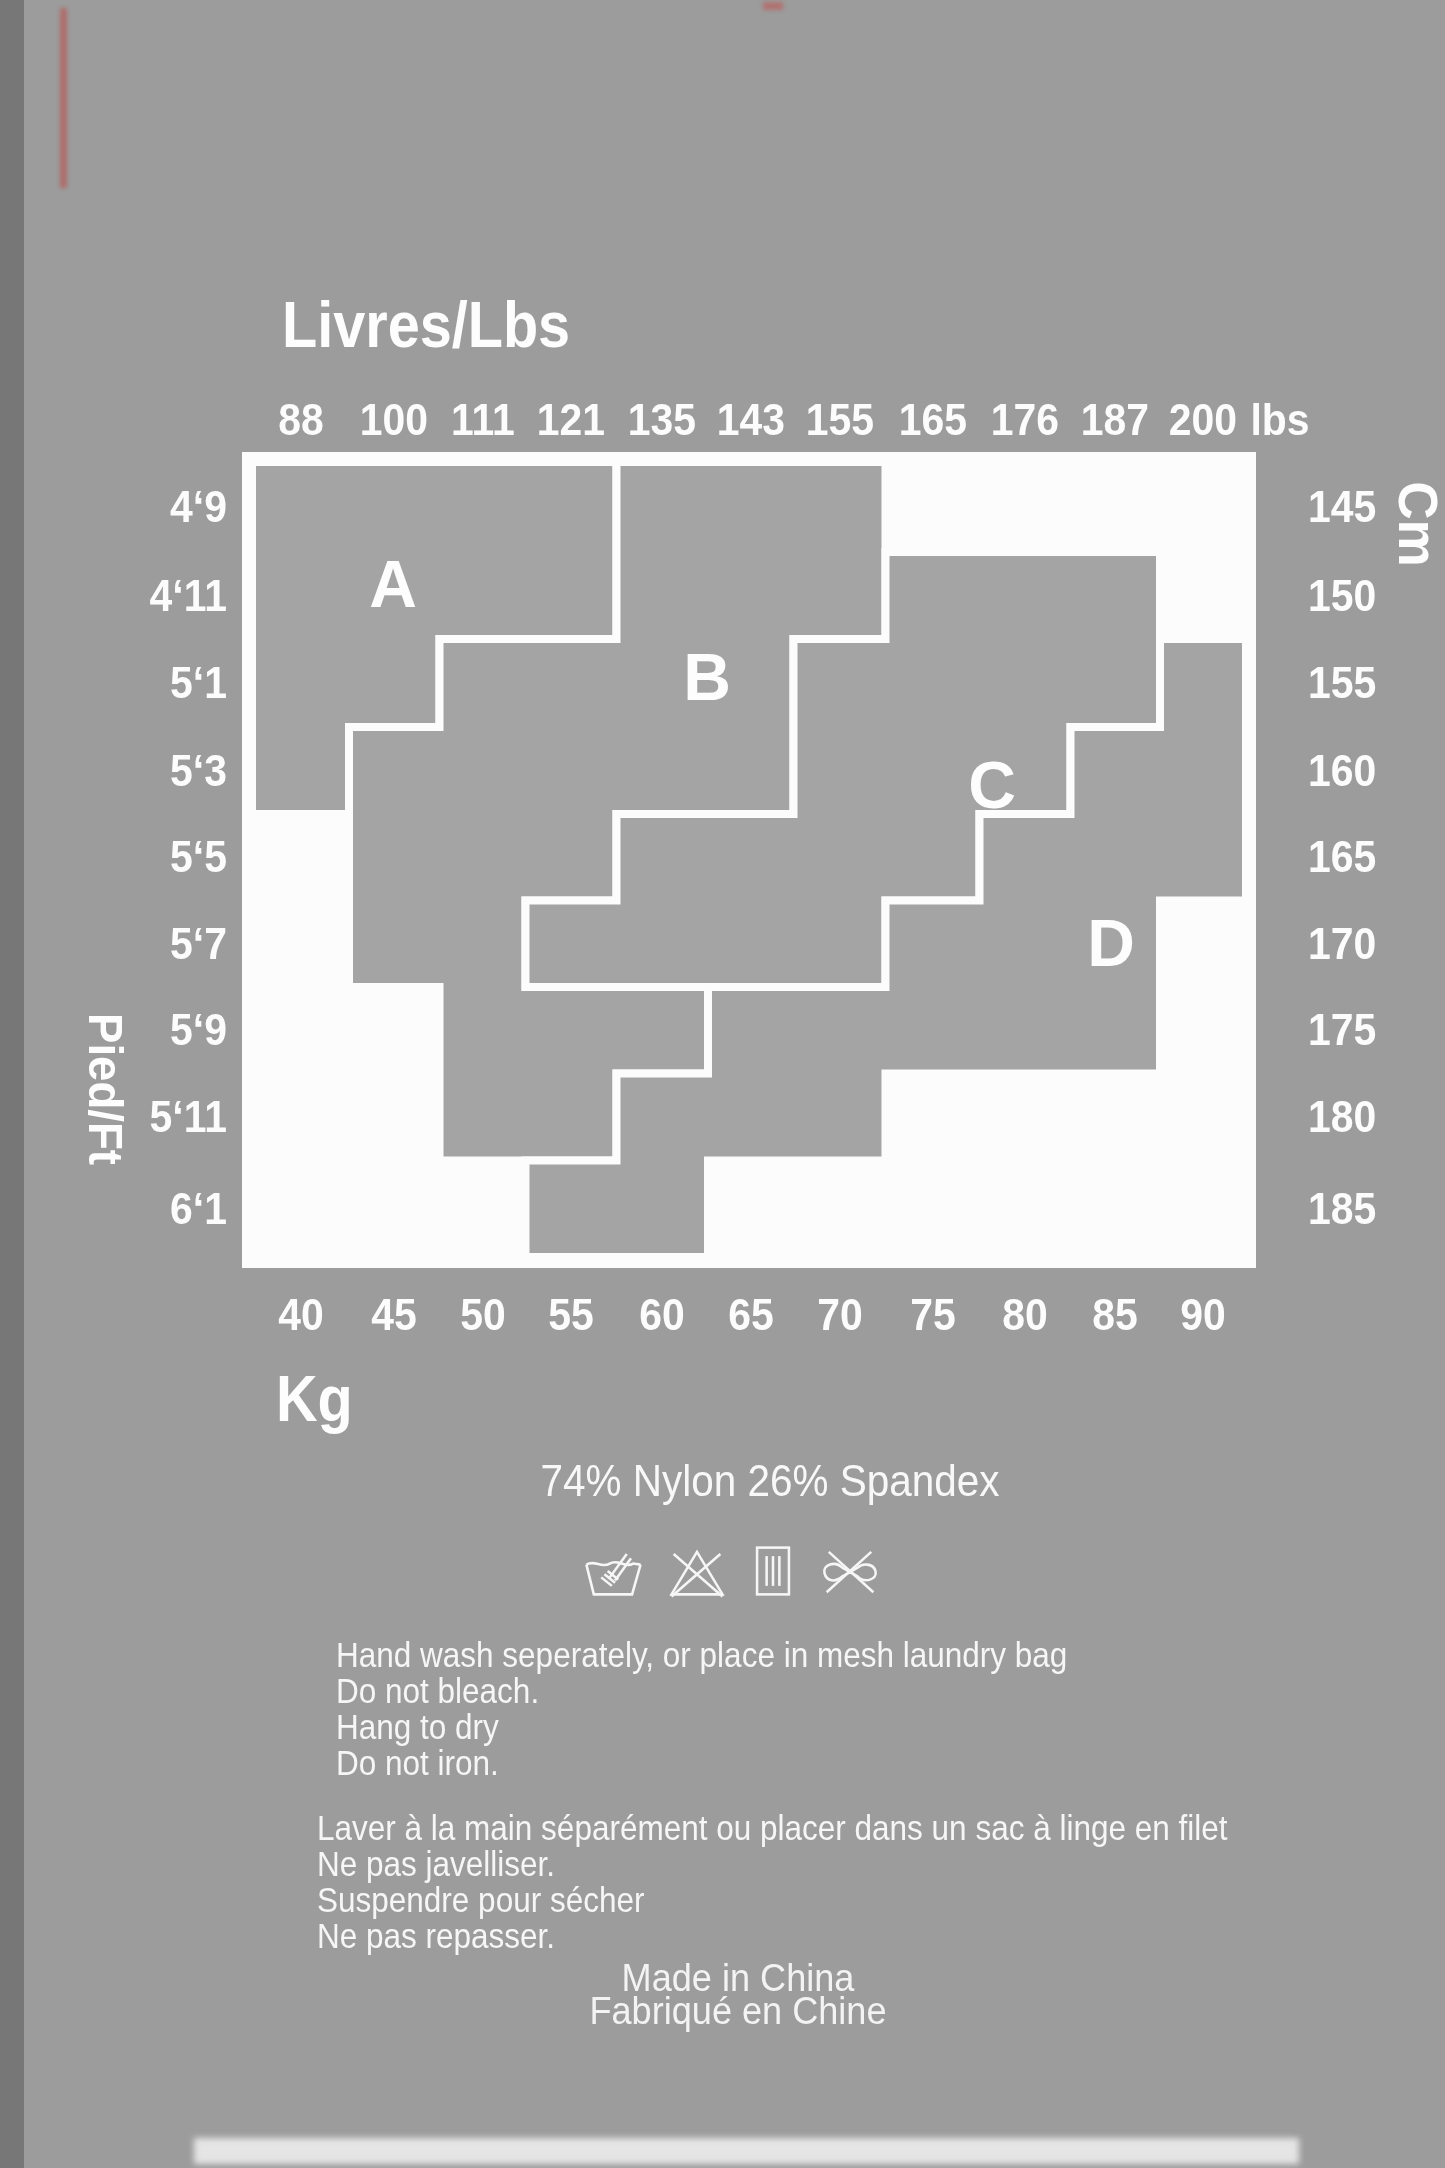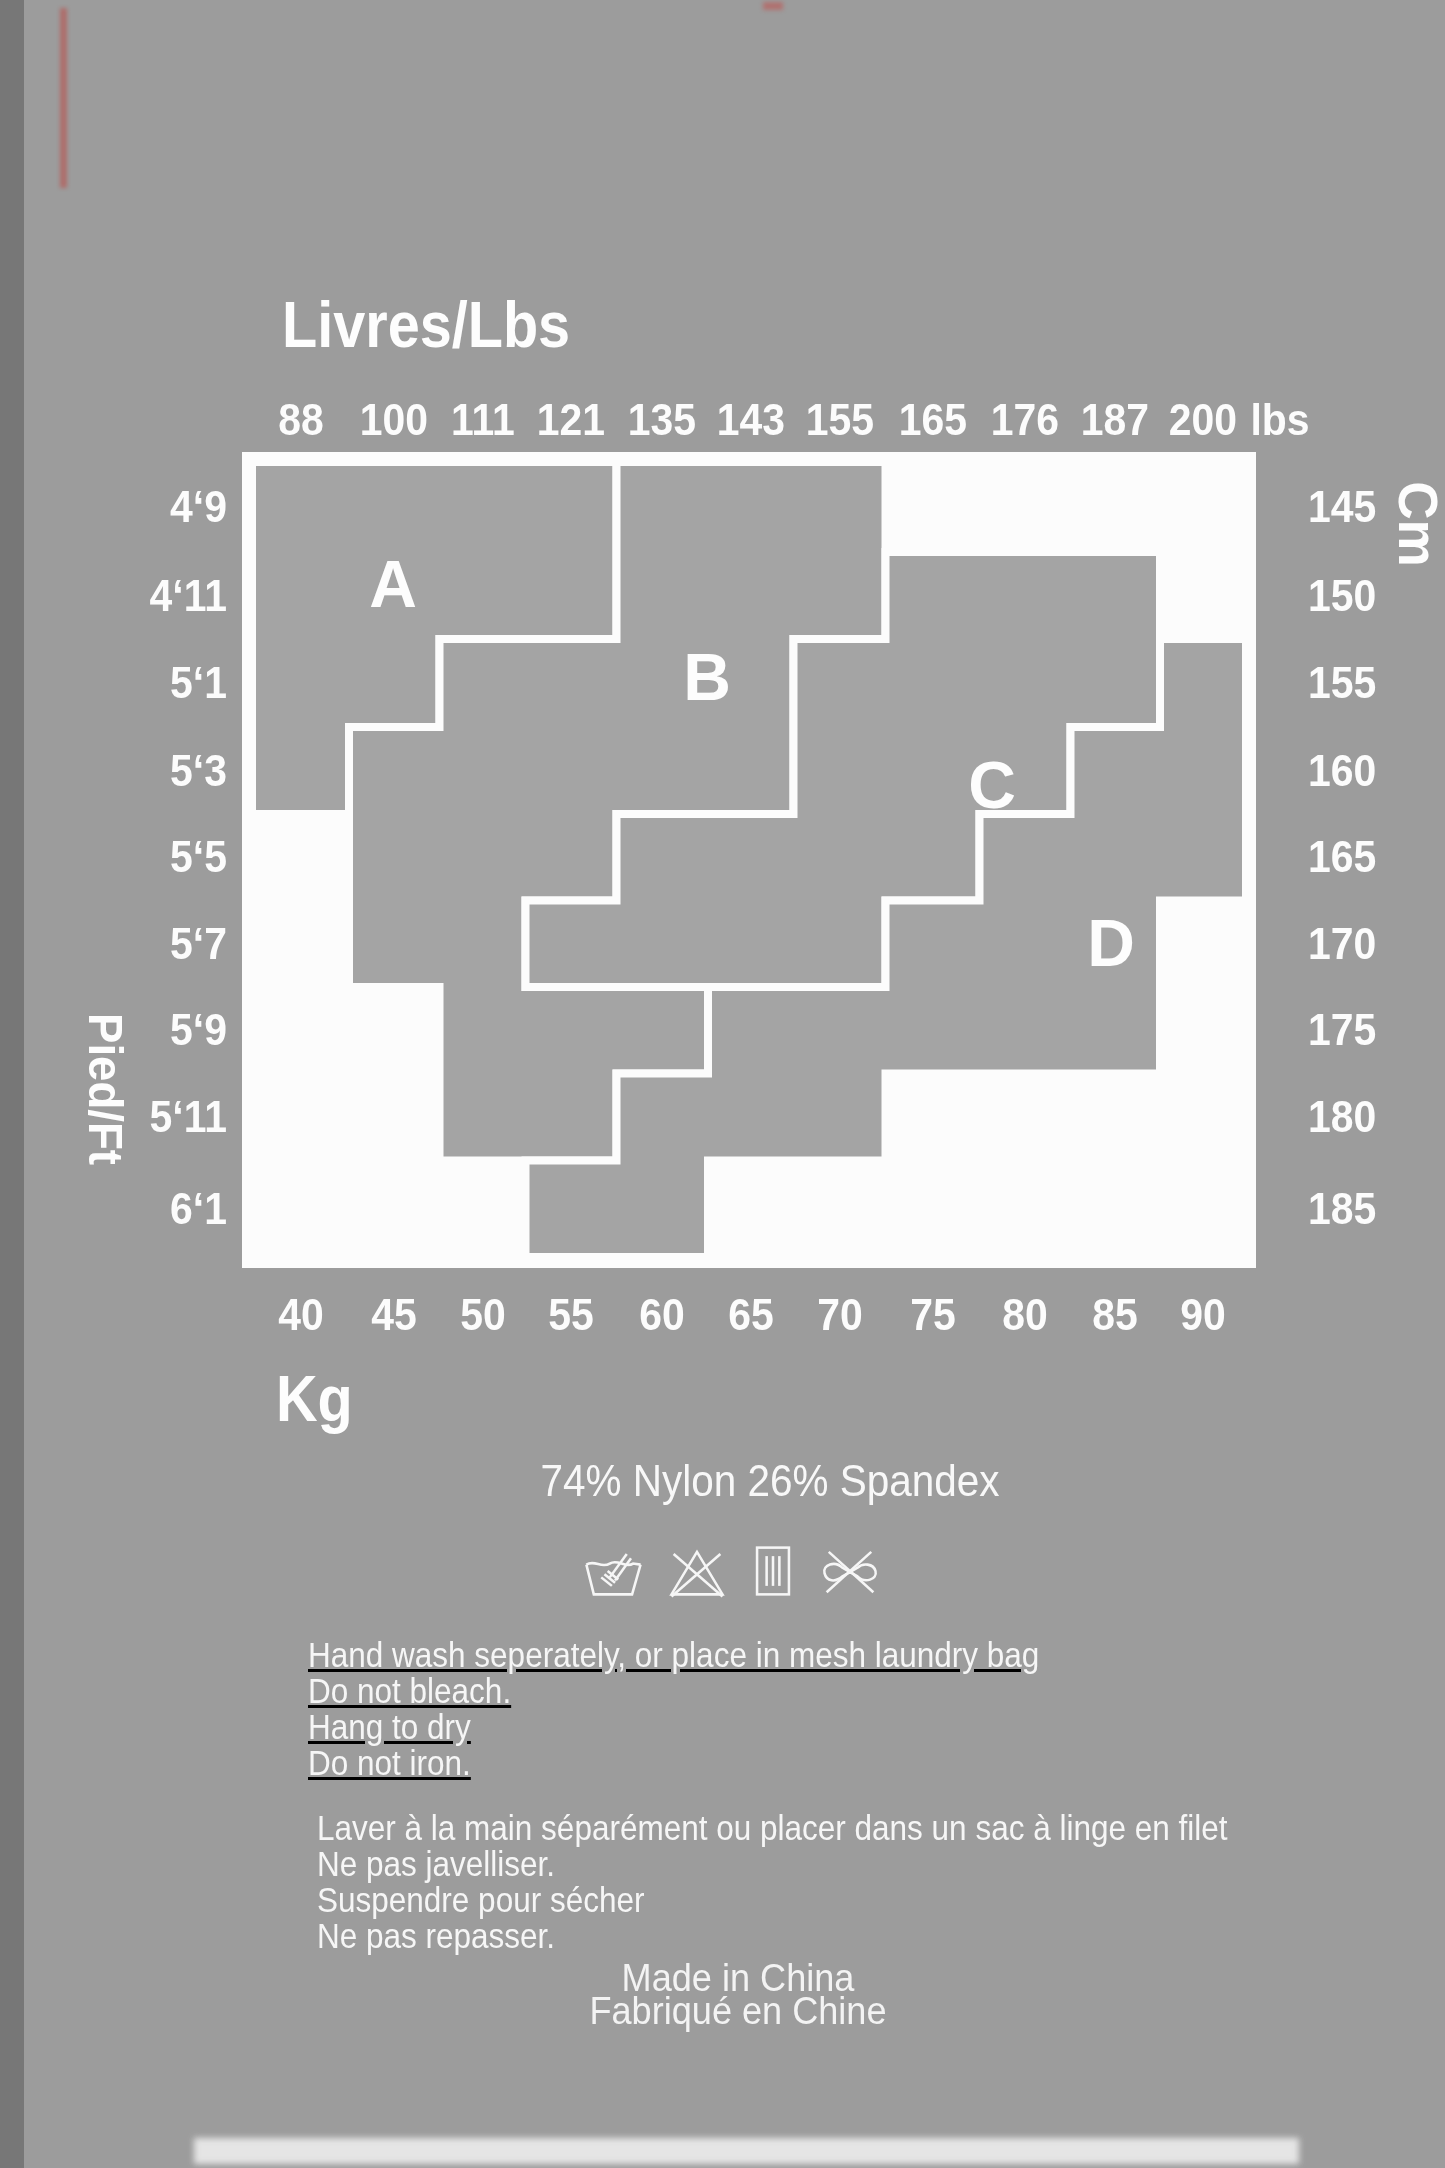--- a/index.html
+++ b/index.html
@@ -78,21 +78,21 @@
     </g>
   </svg>
   <svg class="icon-svg" style="left:826px;top:1571px;" width="68" height="60" viewBox="0 0 64 56">
     <g fill="none" stroke="#f6f6f6" stroke-width="2.4">
       <path d="M8,30 C6,22 18,18 25,25 L39,33 C46,40 58,36 56,28 C54,21 44,20 39,25 L25,33 C18,39 10,38 8,30 Z"></path>
       <path d="M12,10 L54,48"></path>
         <path d="M52,10 L10,48"></path>
     </g>
   </svg>
 
-  <div class="abs" id="care-en" style="left:284px;top:1637px;text-decoration:underline;">
+  <div class="abs" id="care-en" style="left:312px;top:1637px;">
       <div class="care-line">Hand wash seperately, or place in mesh laundry bag</div>
       <div class="care-line">Do not bleach.</div>
       <div class="care-line">Hang to dry</div>
       <div class="care-line">Do not iron.</div>
     </div>
   <div class="abs" id="care-fr" style="left:293px;top:1810px;">
       <div class="care-line">Laver à la main séparément ou placer dans un sac à linge en filet</div>
       <div class="care-line">Ne pas javelliser.</div>
       <div class="care-line">Suspendre pour sécher</div>
       <div class="care-line">Ne pas repasser.</div>

